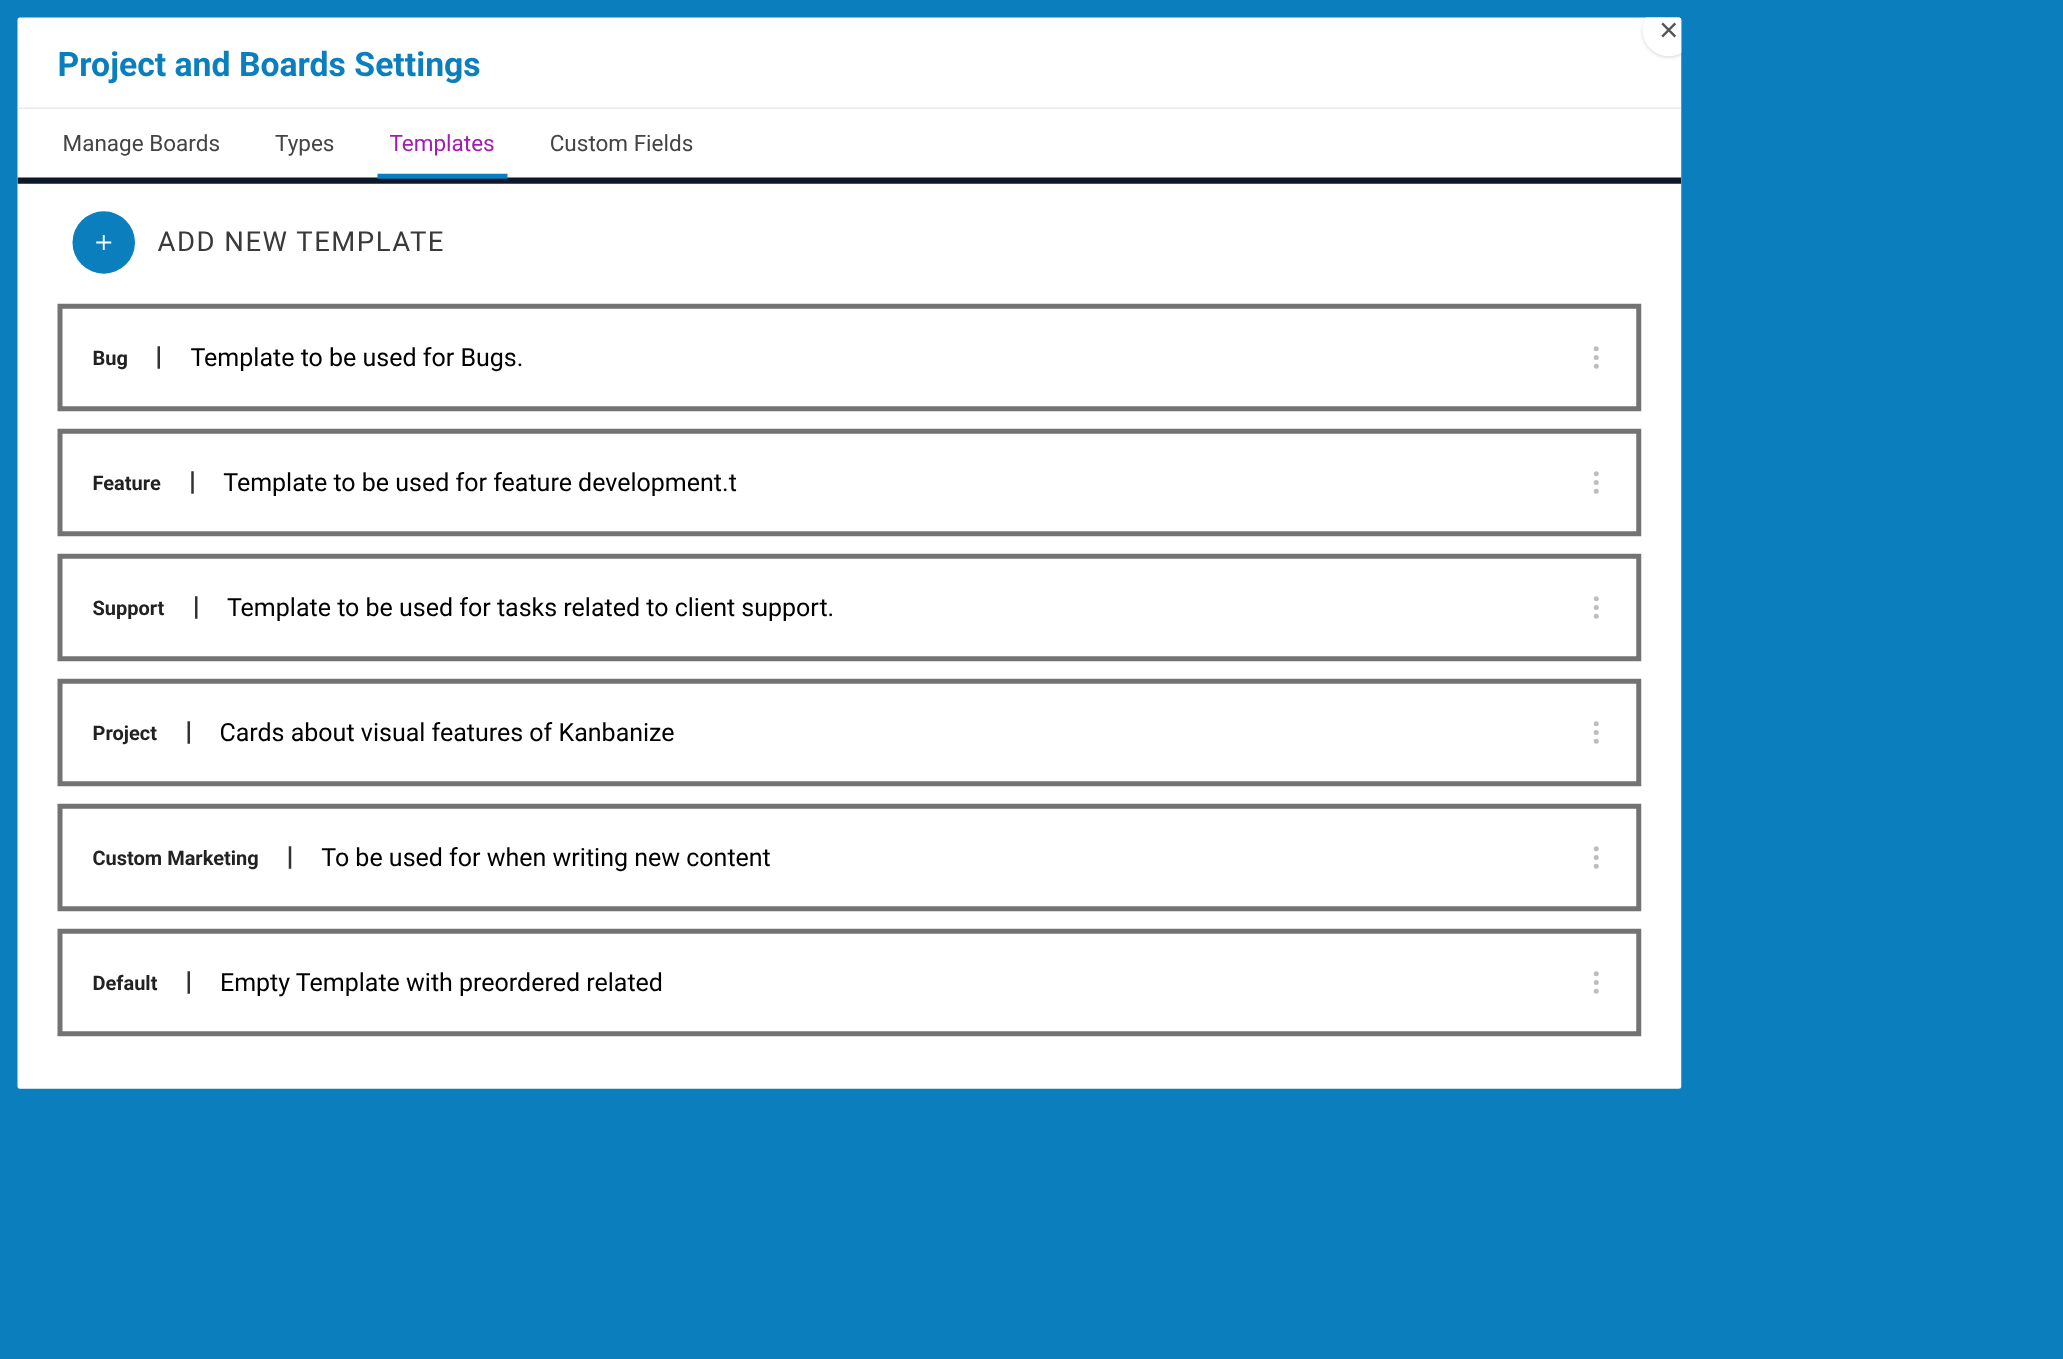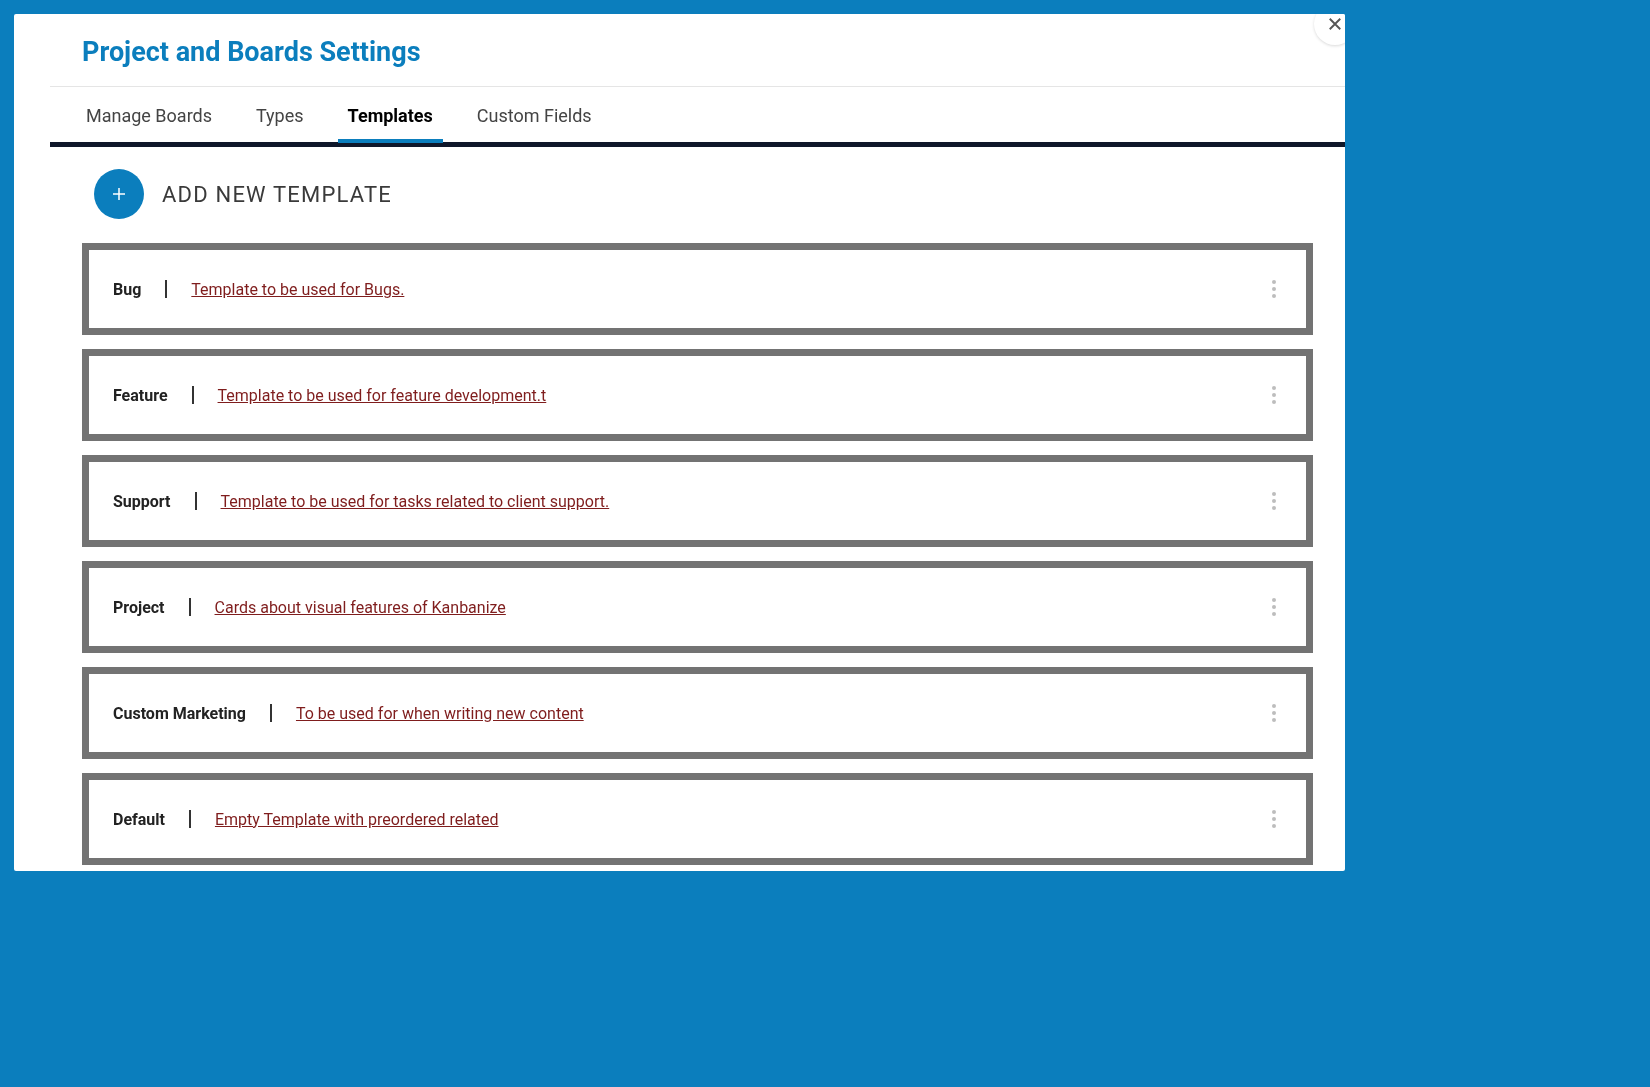--- a/index.html
+++ b/index.html
@@ -17,21 +17,20 @@
   }
   .modal {
     background: #ffffff;
     width: 100%;
     height: 100%;
     position: relative;
     border-radius: 2px;
     display: flex;
     flex-direction: column;
     overflow: hidden;
-    padding-left: 36px;
   }
   .close-btn {
     position: absolute;
     top: -11px;
     right: -11px;
     width: 42px;
     height: 42px;
     background: #ffffff;
     border-radius: 50%;
     display: flex;
@@ -63,22 +62,22 @@
     gap: 36px;
   }
   .tab {
     padding: 18px 4px 16px 4px;
     font-size: 18px;
     color: #444;
     cursor: pointer;
     position: relative;
   }
   .tab.active {
-    color: #000000;
-    font-weight: 700;
+    color: #a21caf;
+    font-weight: 400;
   }
   .tab.active::after {
     content: "";
     position: absolute;
     left: -6px;
     right: -6px;
     bottom: -1px;
     height: 4px;
     background: #0b7ebd;
   }
@@ -110,43 +109,42 @@
     stroke: #fff;
     stroke-width: 2;
   }
   .add-label {
     font-size: 22px;
     letter-spacing: 1.2px;
     color: #3a3a3a;
     font-weight: 400;
   }
   .template-item {
-    border: 7px solid #737373;
+    border: 4px solid #737373;
     padding: 26px 24px;
     display: flex;
     align-items: center;
     margin-bottom: 14px;
     cursor: pointer;
   }
   .template-name {
     font-weight: 700;
     color: #222;
     font-size: 16px;
   }
   .divider {
     width: 2px;
     height: 18px;
     background: #333;
     margin: 0 24px;
   }
   .template-desc {
-    color: #7f1d1d;
-    font-size: 16px;
+    color: #000000;
+    font-size: 20px;
     flex: 1;
-    text-decoration: underline;
   }
   .more-btn {
     cursor: pointer;
     padding: 4px 6px;
     display: flex;
     flex-direction: column;
     gap: 3px;
     align-items: center;
   }
   .more-btn span {

